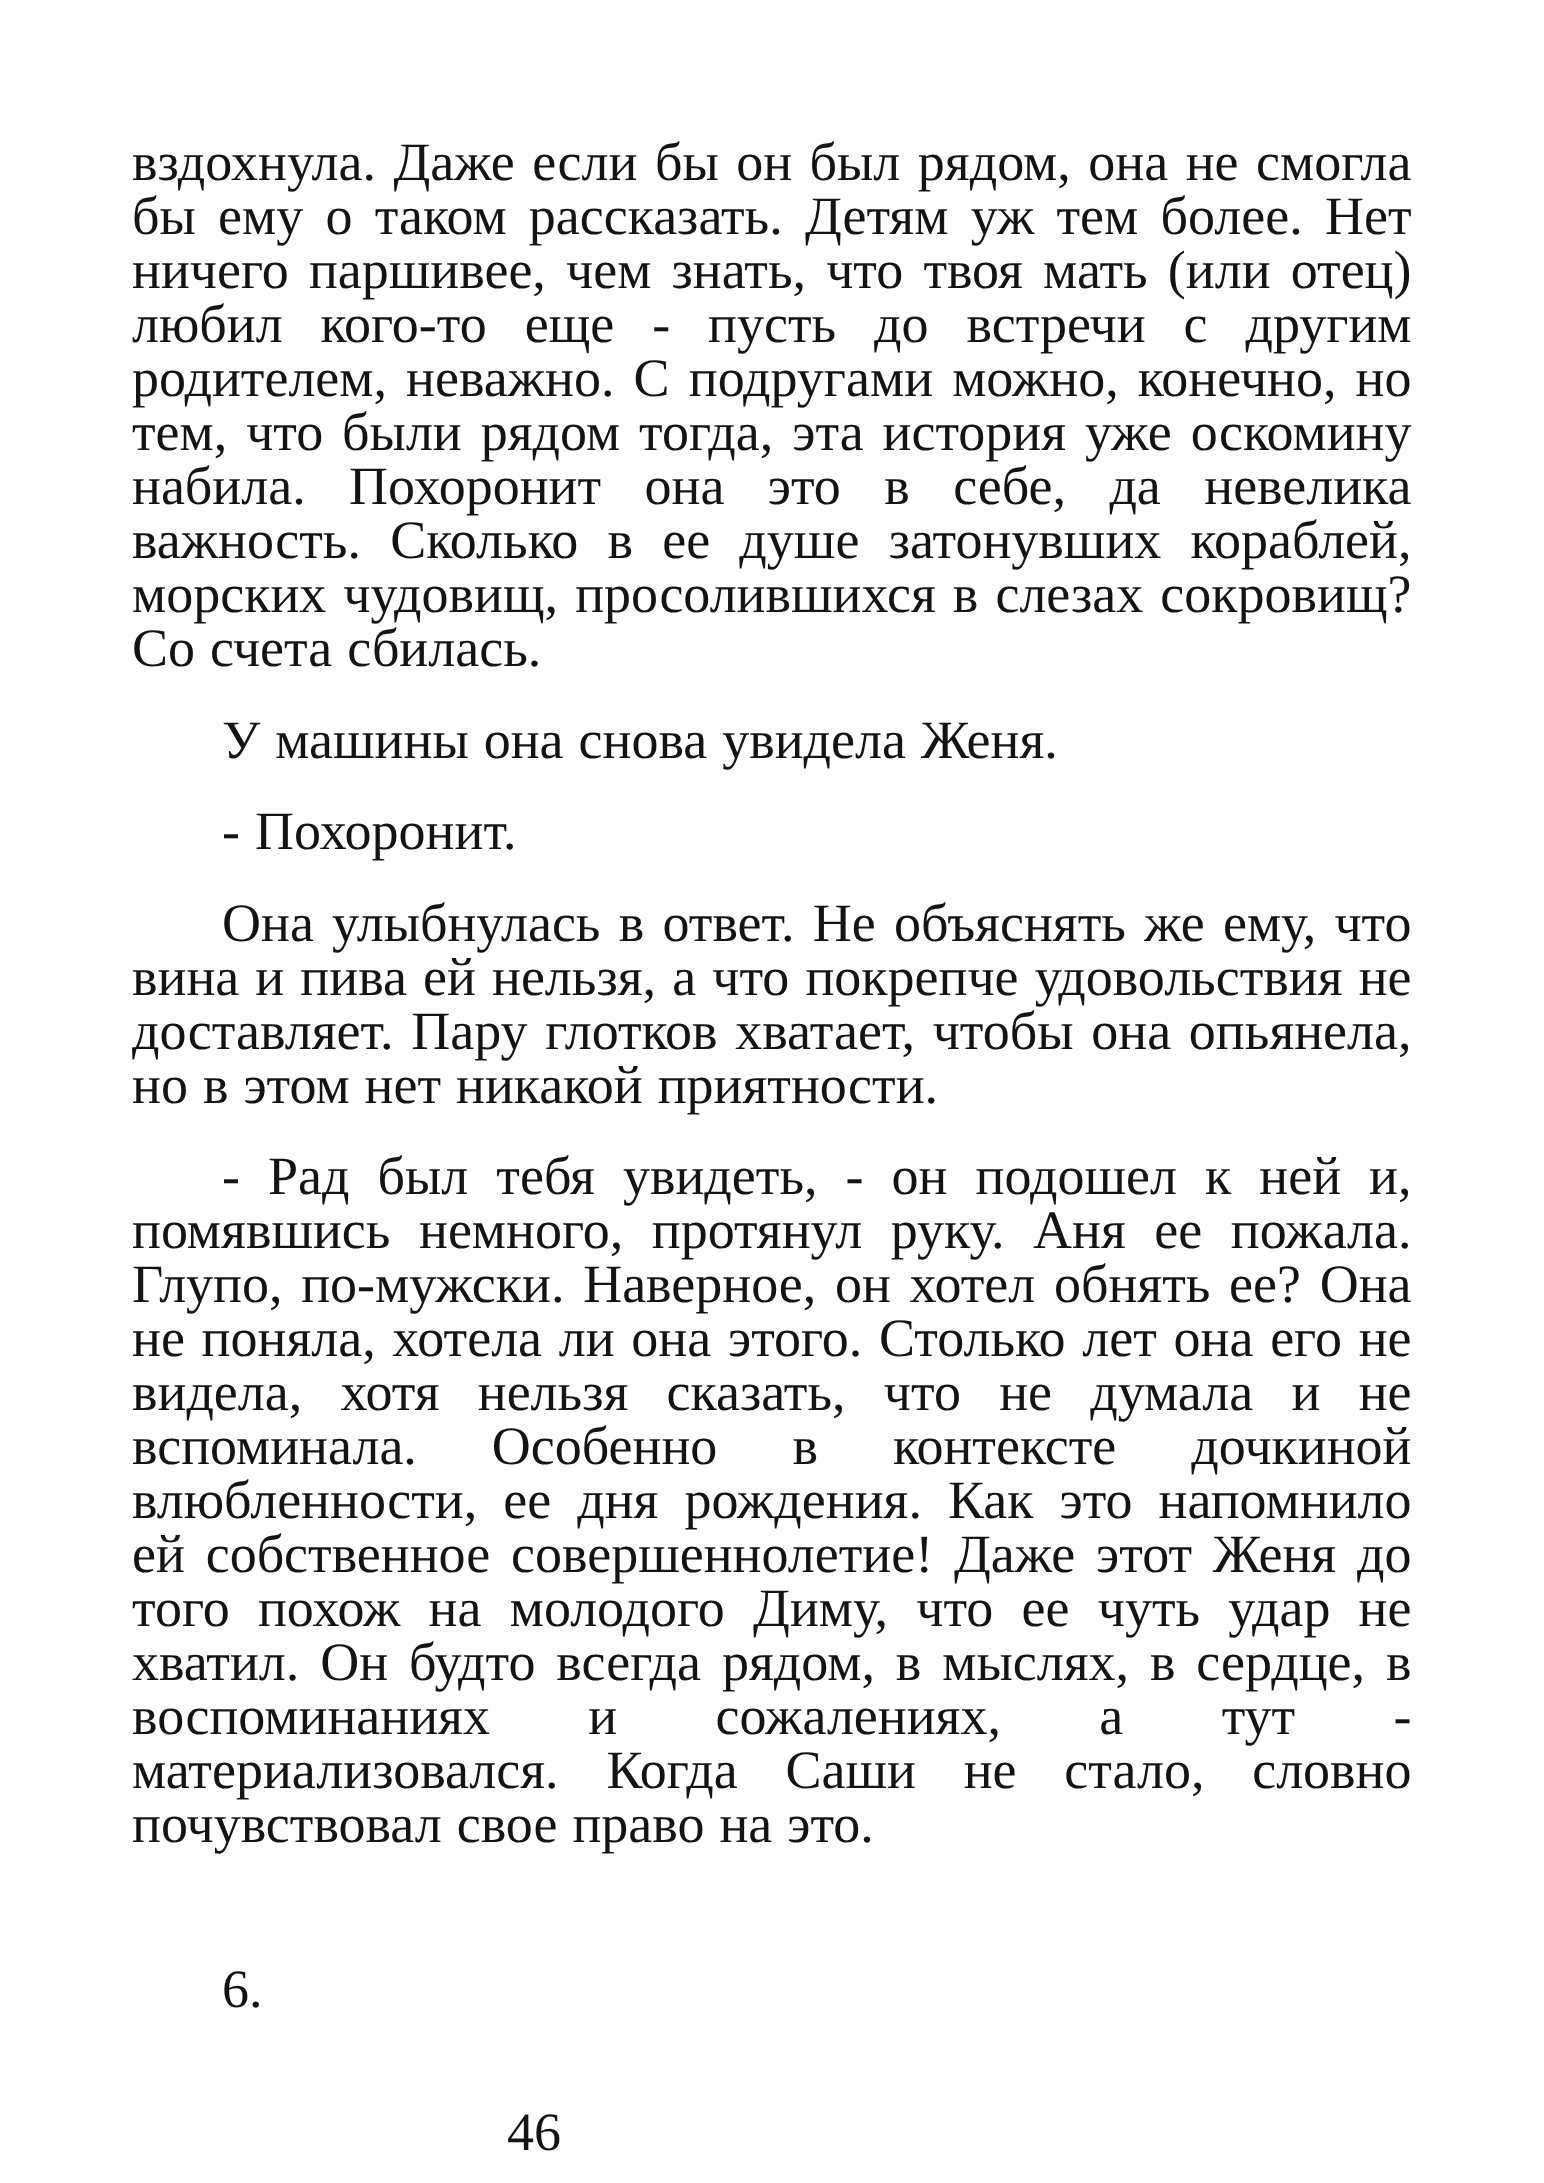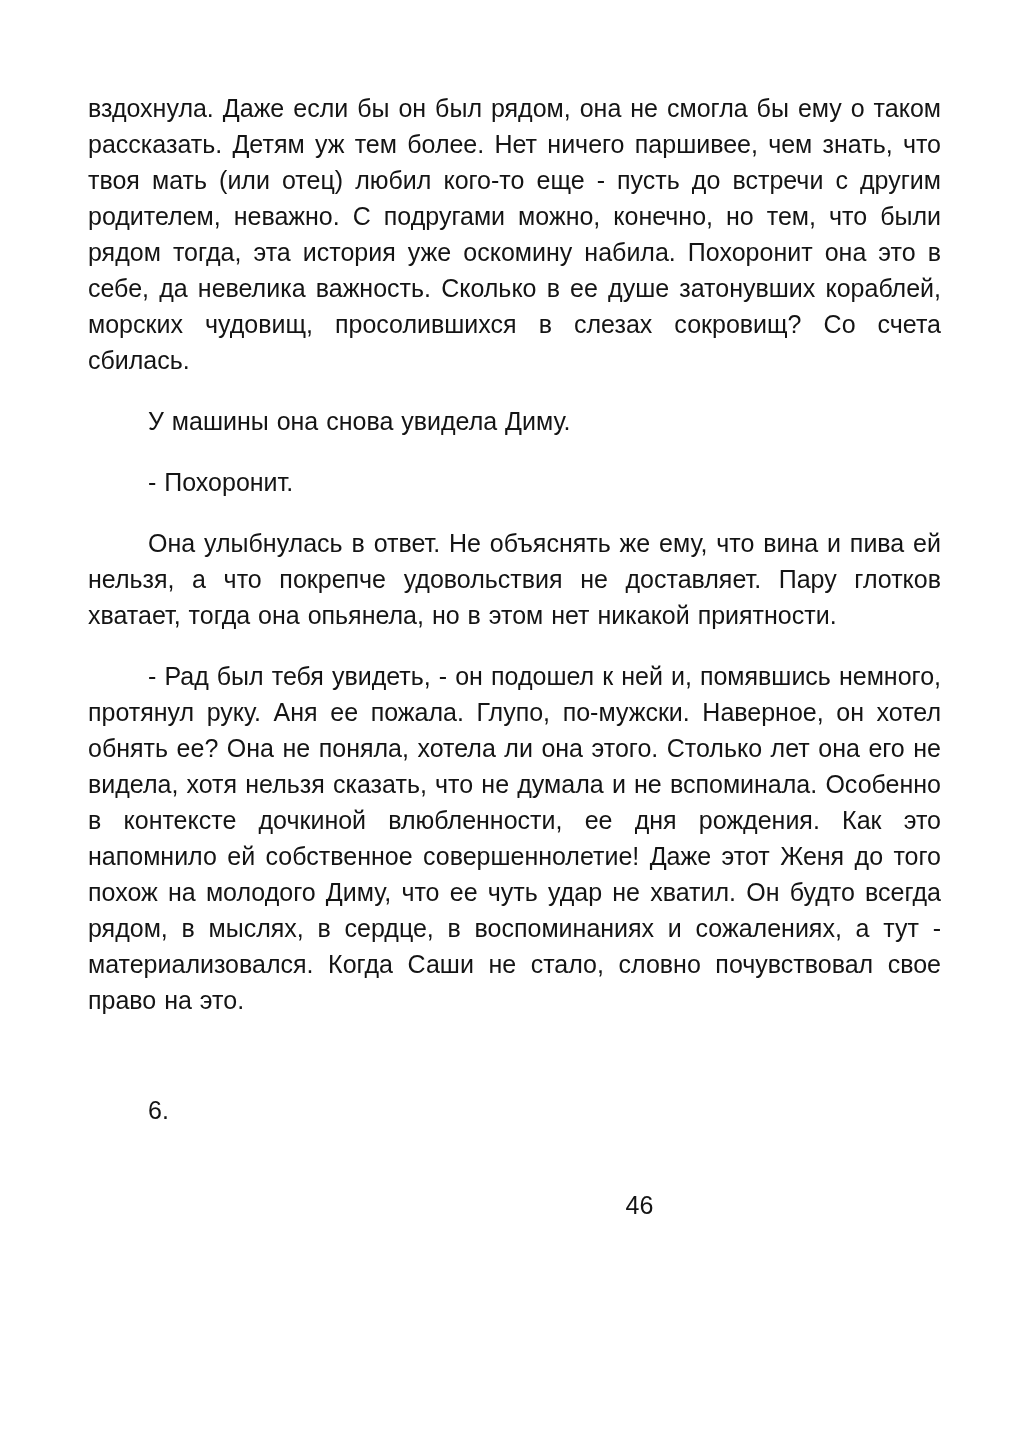--- a/index.html
+++ b/index.html
@@ -7,22 +7,22 @@
     padding: 0;
     background: #ffffff;
   }
   .page {
     position: relative;
     width: 1029px;
     height: 1455px;
     margin: 0 auto;
     background: #ffffff;
     color: #141414;
-    font-family: Liberation Sans, sans-serif;
-    font-size: 25px;
+    font-family: Liberation Serif, serif;
+    font-size: 36px;
     line-height: 36px;
     box-sizing: border-box;
     padding: 90px 88px 0 88px;
     overflow: hidden;
   }
   .page p {
     margin: 0 0 25px 0;
     text-align: justify;
     text-indent: 60px;
     word-spacing: 1px;
@@ -34,27 +34,27 @@
     text-align: left;
   }
   .section-number {
     margin-top: 74px;
     padding-left: 60px;
     text-align: left;
   }
   .page-number {
     margin-top: 59px;
     padding-left: 250px;
-    text-align: center;
+    text-align: left;
   }
 </style>
 </head>
 <body>
 
 <div class="page">
   <p class="no-indent">вздохнула. Даже если бы он был рядом, она не смогла бы ему о таком рассказать. Детям уж тем более. Нет ничего паршивее, чем знать, что твоя мать (или отец) любил кого-то еще - пусть до встречи с другим родителем, неважно. С подругами можно, конечно, но тем, что были рядом тогда, эта история уже оскомину набила. Похоронит она это в себе, да невелика важность. Сколько в ее душе затонувших кораблей, морских чудовищ, просолившихся в слезах сокровищ? Со счета сбилась.</p>
-  <p class="dialog">У машины она снова увидела Диму.</p>
+  <p class="dialog">У машины она снова увидела Женя.</p>
   <p class="dialog">- Похоронит.</p>
-  <p>Она улыбнулась в ответ. Не объяснять же ему, что вина и пива ей нельзя, а что покрепче удовольствия не доставляет. Пару глотков хватает, тогда она опьянела, но в этом нет никакой приятности.</p>
+  <p>Она улыбнулась в ответ. Не объяснять же ему, что вина и пива ей нельзя, а что покрепче удовольствия не доставляет. Пару глотков хватает, чтобы она опьянела, но в этом нет никакой приятности.</p>
   <p>- Рад был тебя увидеть, - он подошел к ней и, помявшись немного, протянул руку. Аня ее пожала. Глупо, по-мужски. Наверное, он хотел обнять ее? Она не поняла, хотела ли она этого. Столько лет она его не видела, хотя нельзя сказать, что не думала и не вспоминала. Особенно в контексте дочкиной влюбленности, ее дня рождения. Как это напомнило ей собственное совершеннолетие! Даже этот Женя до того похож на молодого Диму, что ее чуть удар не хватил. Он будто всегда рядом, в мыслях, в сердце, в воспоминаниях и сожалениях, а тут - материализовался. Когда Саши не стало, словно почувствовал свое право на это.</p>
   <div class="section-number">6.</div>
   <div class="page-number">46</div>
 </div>
 
 </body></html>

